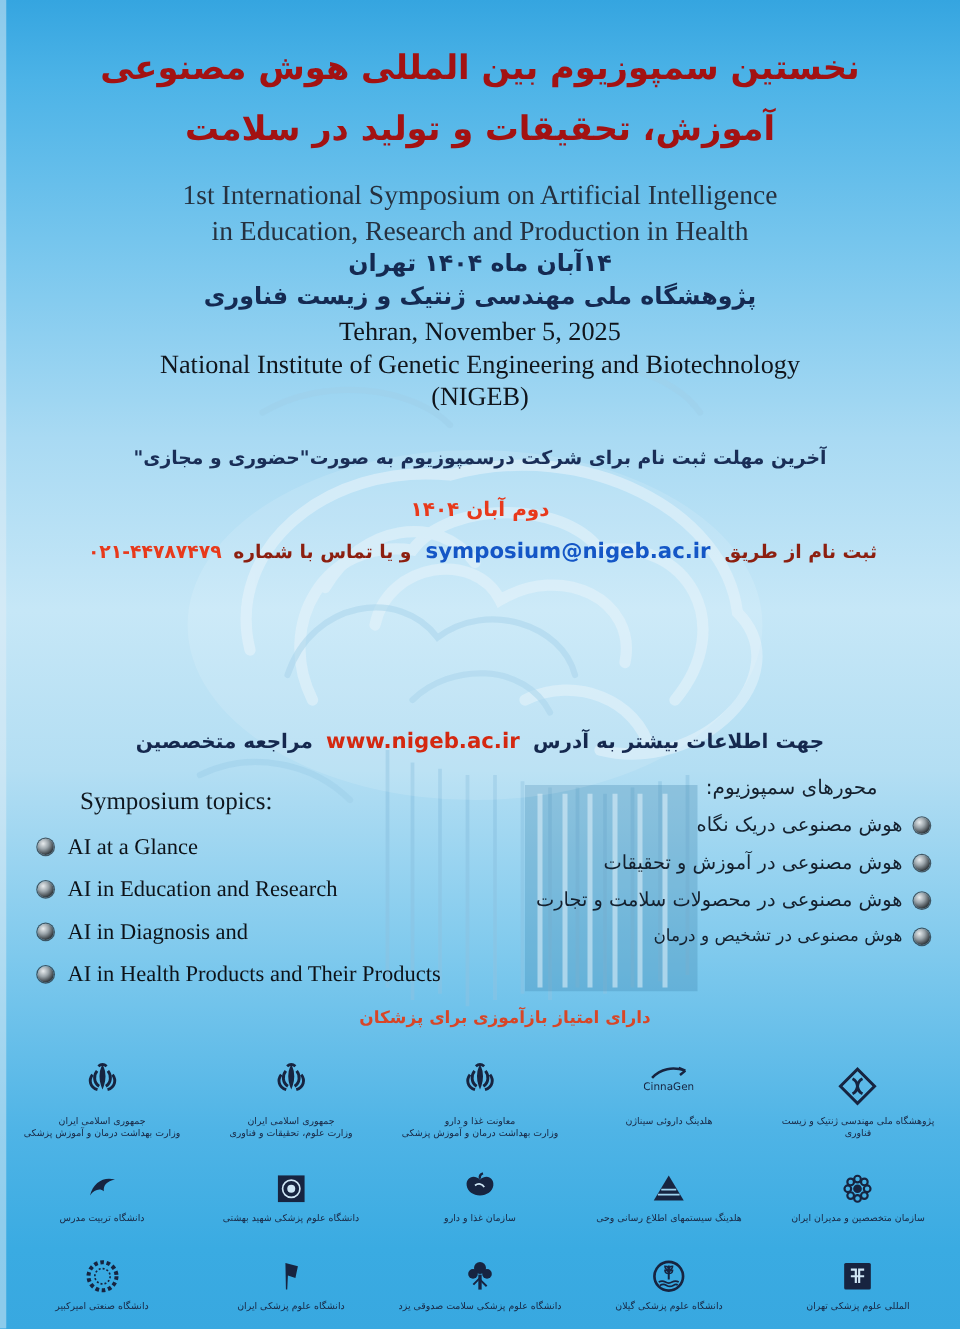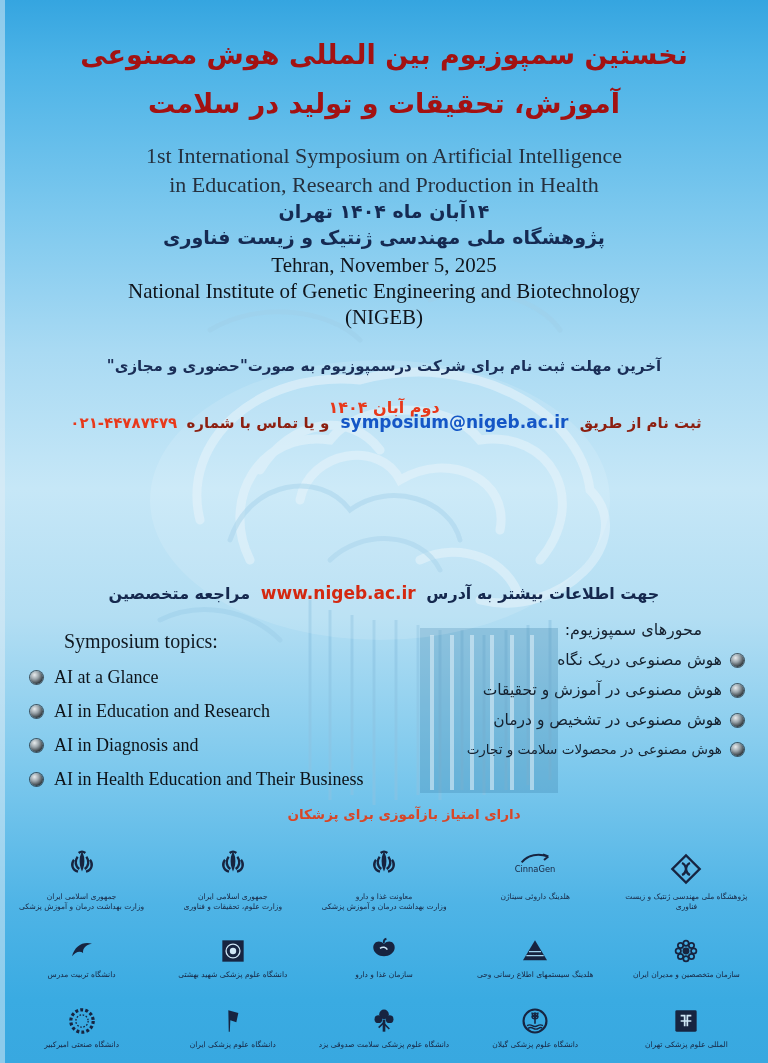--- a/index.html
+++ b/index.html
@@ -10,21 +10,21 @@
   }
   .abs{position:absolute;left:0;right:0;text-align:center;z-index:2;}
   .fa{direction:rtl;font-family:"DejaVu Sans",sans-serif;}
   .serif{font-family:"Liberation Serif","DejaVu Serif",serif;}
   #fa-title{top:30px;font-size:27px;font-weight:bold;color:#A31212;line-height:49px;}
   #en-title{top:141px;font-size:22px;color:#26313f;line-height:29px;}
   #fa-date-block{top:198px;font-size:19px;font-weight:bold;color:#152A52;line-height:26px;}
   #en-venue-block{top:252px;font-size:21px;color:#10151c;line-height:26px;}
   #deadline-line{top:357px;font-size:15px;font-weight:bold;color:#1A2E57;}
   #deadline-date{top:398px;font-size:16px;font-weight:bold;color:#E8391B;}
-  #register-line{top:412px;font-size:15px;font-weight:bold;color:#8C1F10;}
+  #register-line{top:431px;font-size:15px;font-weight:bold;color:#8C1F10;}
   #register-line .email{color:#1456C6;font-size:17px;padding:0 6px;}
   #register-line .phone{color:#E8391B;padding:0 4px;}
   #info-line{top:583px;font-size:16px;font-weight:bold;color:#15284E;}
   #info-line .url{color:#D42810;font-size:17px;padding:0 5px;}
   .sphere{display:inline-block;width:13px;height:13px;border-radius:50%;flex:0 0 13px;
     background:radial-gradient(circle at 35% 30%, #e8ecee 0%, #9aa4aa 35%, #3a4146 70%, #16191c 100%);
     box-shadow:0 0 0 1px rgba(20,22,26,.65);}
   #topics-en{position:absolute;left:30px;top:630px;width:430px;z-index:2;}
   #topics-en .heading{font-size:20px;color:#101820;margin:0 0 14px 34px;}
   .en-item{display:flex;align-items:center;gap:11px;margin:13px 0;font-size:18px;color:#0d1218;}
@@ -202,41 +202,41 @@
     <div class="en-item">
         <span class="sphere"></span>
         <span>AI in Education and Research</span>
       </div>
     <div class="en-item">
         <span class="sphere"></span>
         <span>AI in Diagnosis and</span>
       </div>
     <div class="en-item">
         <span class="sphere"></span>
-        <span>AI in Health Education and Their Business</span>
+        <span>AI in Health Products and Their Products</span>
       </div>
   </div>
 
   <div id="topics-fa" class="fa">
     <div class="heading">محورهای سمپوزیوم:</div>
     <div class="fa-item">
         <span class="sphere"></span>
         <span>هوش مصنوعی دریک نگاه</span>
       </div>
     <div class="fa-item">
         <span class="sphere"></span>
         <span>هوش مصنوعی در آموزش و تحقیقات</span>
       </div>
     <div class="fa-item">
         <span class="sphere"></span>
+        <span>هوش مصنوعی در محصولات سلامت و تجارت</span>
+      </div>
+    <div class="fa-item">
+        <span class="sphere"></span>
         <span>هوش مصنوعی در تشخیص و درمان</span>
-      </div>
-    <div class="fa-item">
-        <span class="sphere"></span>
-        <span>هوش مصنوعی در محصولات سلامت و تجارت</span>
       </div>
   </div>
 
   <div id="cme-note" class="abs fa">دارای امتیاز بازآموزی برای پزشکان</div>
 
   <div id="sponsors">
     <div class="sponsor r1">
       <span class="licon">
           <svg>
             <use href="#sym-iran"></use>

